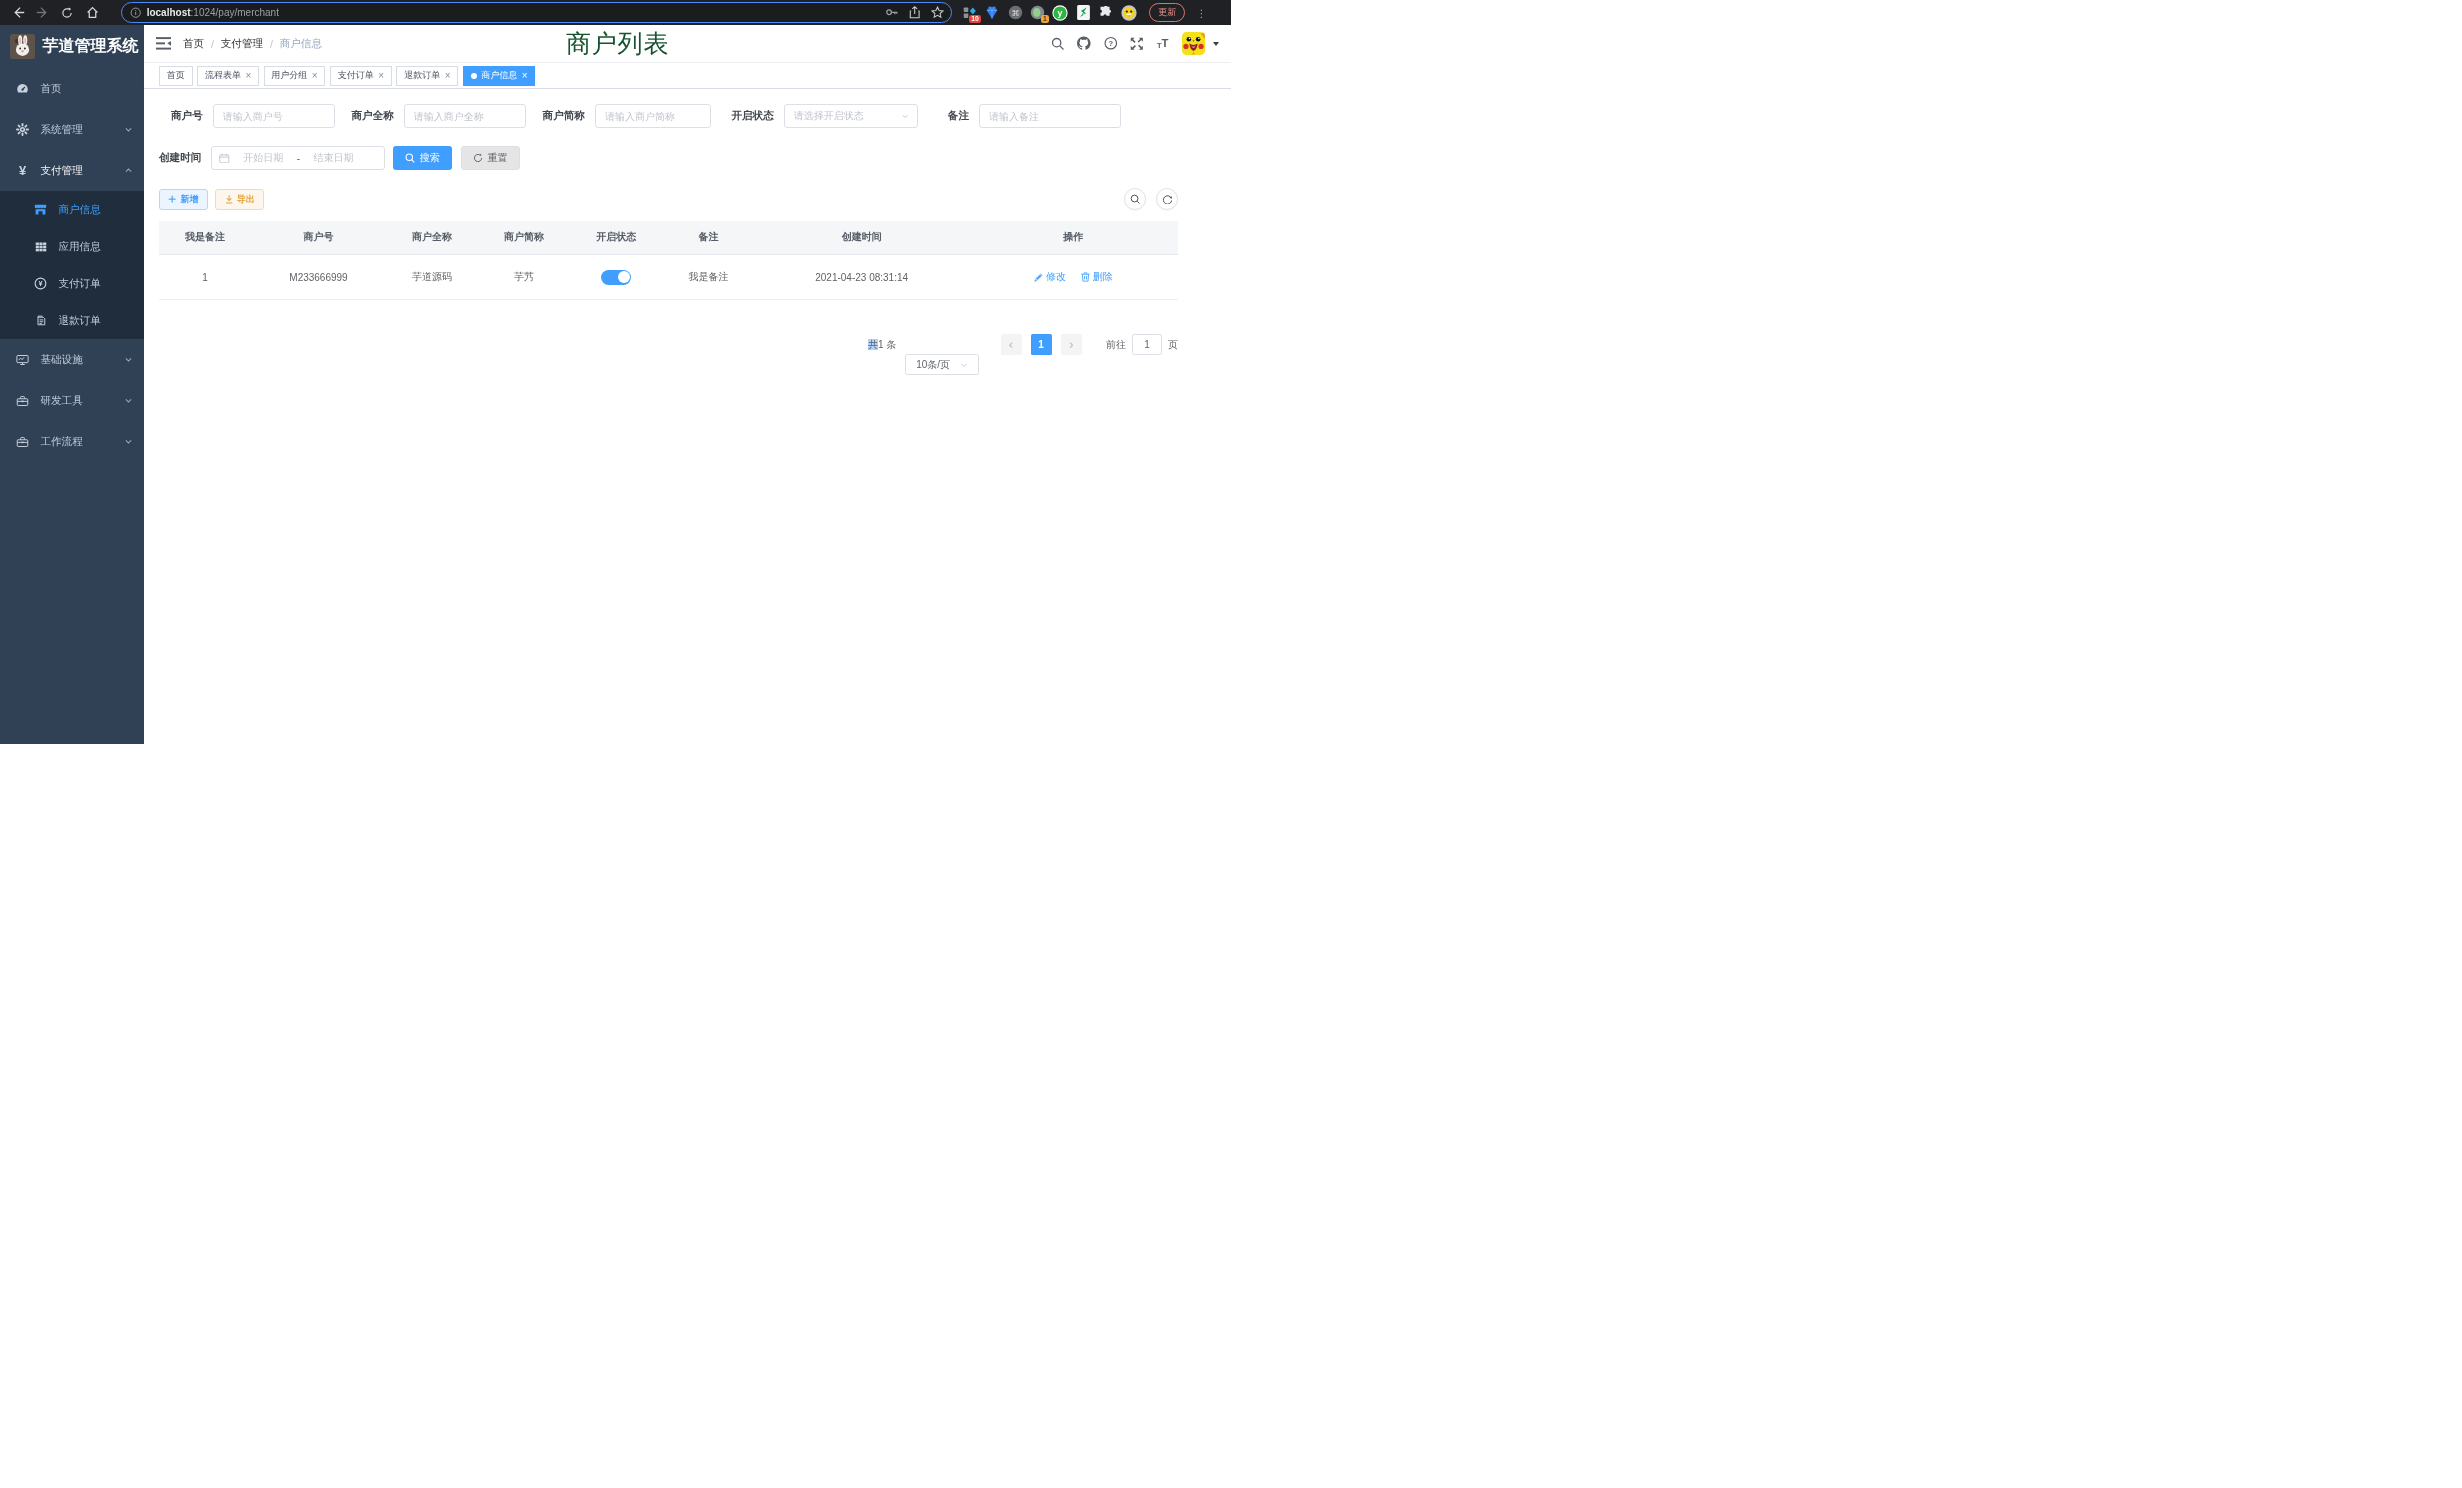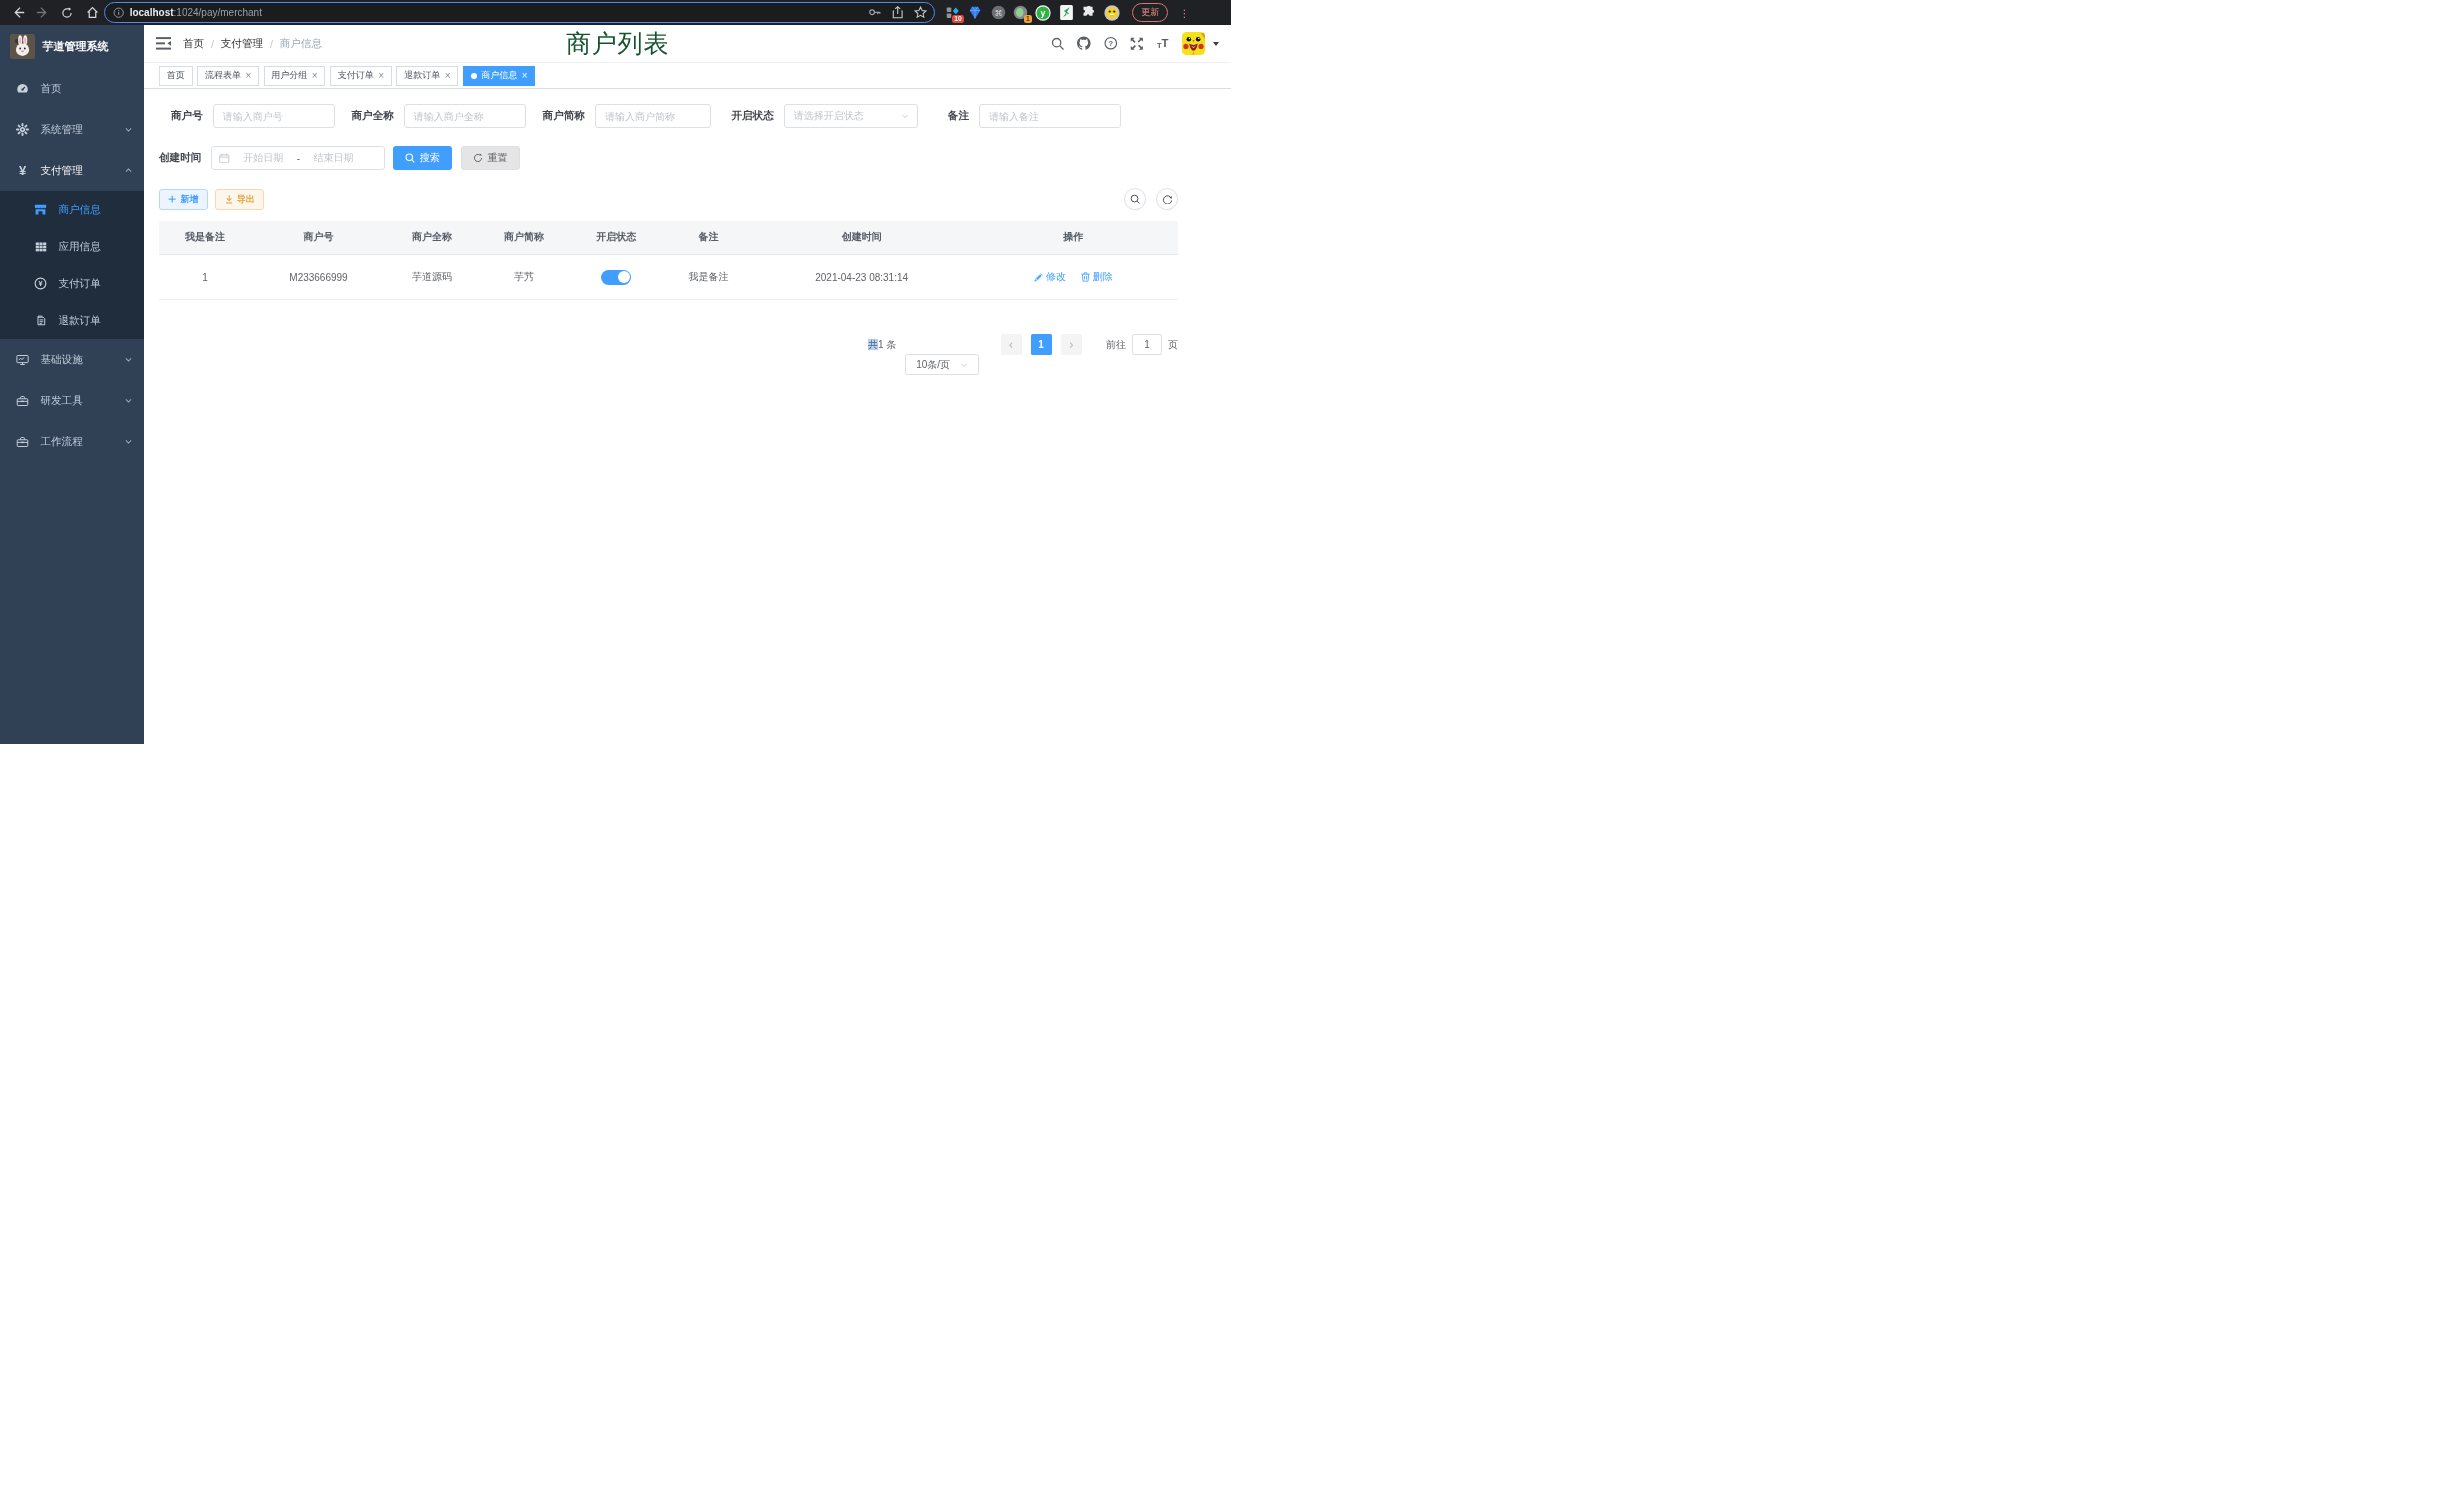--- a/index.html
+++ b/index.html
@@ -2,39 +2,39 @@
 <html style="font-size:12px"><head>
 <meta charset="utf-8">
 <style>
   * { margin:0; padding:0; box-sizing:border-box; }
   html,body { width:1231px; height:744px; font-family:"Liberation Sans","DejaVu Sans",sans-serif; background:#fff; overflow:hidden; }
 
   
   .chrome { height:25px; background:#202124; display:flex; align-items:center; padding:0 6px; }
   .nav-ic { width:20px; height:20px; display:flex; align-items:center; justify-content:center; color:#d5d7da; flex:0 0 auto; margin:0 2.3px; }
   .nav-ic.dim { color:#70757a; }
-  .url-bar { width:831px; height:20.5px; margin-left:0; border-radius:10.6px; background:#1b1c1e; border:1.5px solid #4d8bf8; display:flex; align-items:center; padding:0 7.6px; gap:5.3px; }
+  .url-bar { width:831px; height:20.5px; margin-left:17px; border-radius:10.6px; background:#1b1c1e; border:1.5px solid #4d8bf8; display:flex; align-items:center; padding:0 7.6px; gap:5.3px; }
   .url-text { font-size:10px; white-space:nowrap; }
   .url-host { color:#e8eaed; font-weight:700; }
   .url-path { color:#9aa0a6; }
   .url-right { margin-left:auto; display:flex; align-items:center; gap:10.6px; color:#c8cbce; }
   .ext-row { display:flex; align-items:center; margin-left:9px; gap:6px; }
   .ext { position:relative; width:16.7px; height:16.7px; display:flex; align-items:center; justify-content:center; }
   .badge { position:absolute; bottom:-2.3px; right:-3px; font-size:6.8px; color:#fff; border-radius:2.3px; padding:0 2.3px; line-height:8.3px; font-weight:700; }
   .badge.red { background:#e4453a; }
   .badge.orange { background:#f0a23c; color:#5c3a00; }
   .update-btn { border:1.1px solid #d9756d; color:#ee8f88; border-radius:10px; font-size:9px; padding:2.3px 8.3px; margin-left:6px; white-space:nowrap; }
   .kebab { color:#f08780; font-size:10.6px; letter-spacing:0; margin-left:4.5px; width:10.6px; text-align:center; }
 
   
   .app { display:flex; height:719px; }
   .sidebar { width:144px; background:#304156; color:#bfcbd9; flex:0 0 auto; display:flex; flex-direction:column; }
   .logo-row { height:43px; display:flex; align-items:center; padding-left:10px; gap:7.6px; }
   .logo-img { width:25px; height:25px; border-radius:2.3px; flex:0 0 auto; }
-  .logo-title { color:#fff; font-size:11px; font-weight:700; white-space:nowrap; }
+  .logo-title { color:#fff; font-size:16px; font-weight:700; white-space:nowrap; }
   .menu { flex:1; }
   .m-item { height:41px; display:flex; align-items:center; padding:0 11.4px 0 16px; font-size:10.6px; gap:11.4px; cursor:pointer; }
   .m-item .ic { width:13px; height:13px; display:flex; align-items:center; justify-content:center; flex:0 0 auto; color:#c8d2dd; }
   .m-item .arrow { margin-left:auto; color:#9aa7b8; }
   .submenu { background:#1f2d3d; }
   .submenu .m-item { height:37px; padding-left:34px; }
   .m-item.active { color:#409eff; }
   .m-item.active .ic { color:#409eff; }
   .yen-glyph { font-size:13px; font-weight:700; color:#e6ecf2; line-height:1; }
 

